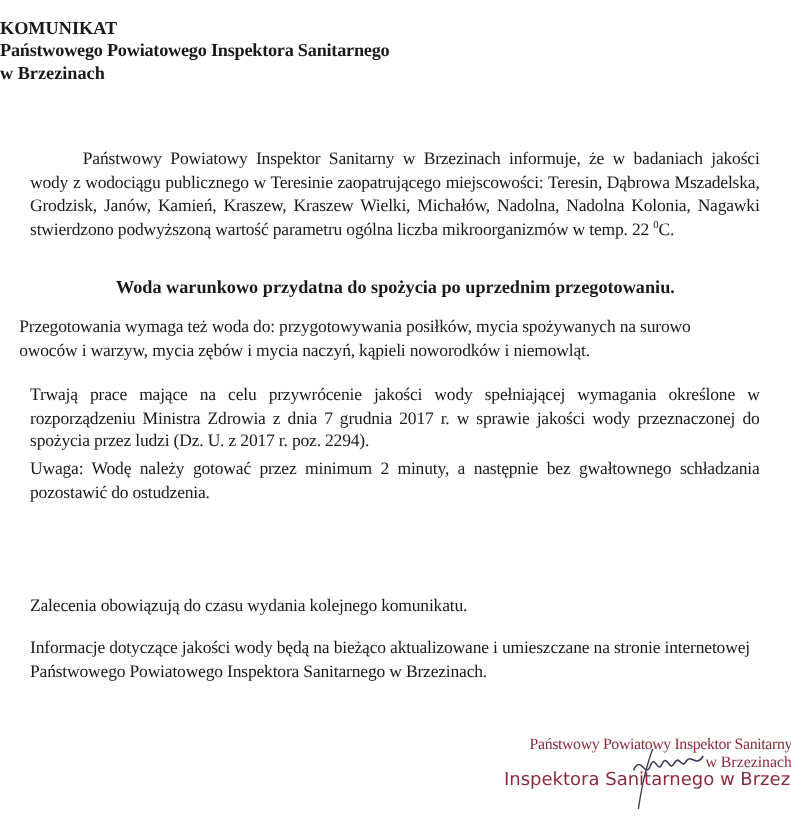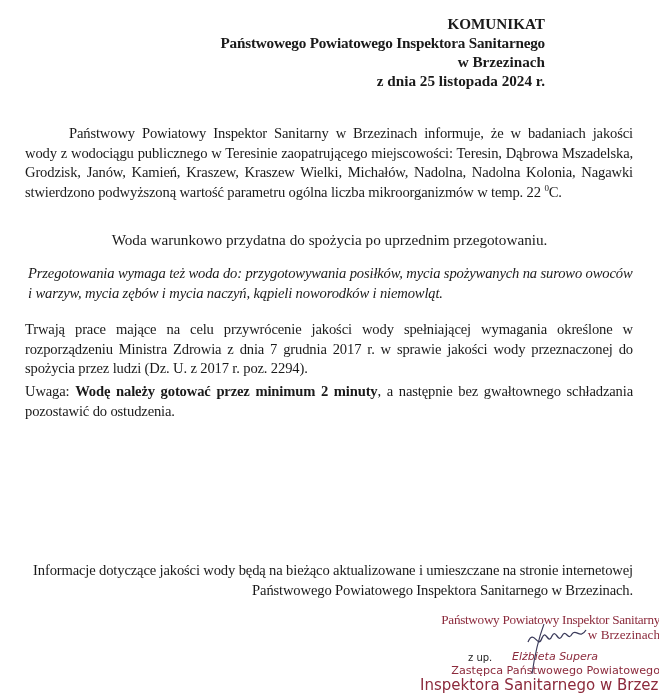--- a/index.html
+++ b/index.html
@@ -1,86 +1,81 @@
 <!DOCTYPE html>
 <html><head>
 <meta charset="utf-8">
 <style>
   html, body { margin: 0; padding: 0; background: #ffffff; }
   body { width: 659px; height: 695px; overflow: hidden; position: relative;
          font-family: "Liberation Serif", "DejaVu Serif", serif; color: #1a1a1a; }
   .page { position: absolute; left: 0; top: 0; width: 659px; height: 695px; }
-  .header { position: absolute; left: 0; top: 14px; width: 545px; text-align: right;
+  .header { position: absolute; left: 0; top: 14px; width: 545px; text-align: left;
             font-weight: bold; font-size: 15.2px; line-height: 19px; }
   .header div { white-space: nowrap; }
-  .header .sub { letter-spacing: -0.2px; margin-left: 32px; }
+  .header .sub { letter-spacing: -0.2px; }
   .body-text { position: absolute; left: 25px; width: 608px; font-size: 14.6px; line-height: 19.5px;
                letter-spacing: -0.15px; }
   .justify { text-align: justify; text-align-last: left; }
   .p1 { top: 124px; }
   .p1 .indent { padding-left: 44px; }
   .heading2 { position: absolute; left: 0; width: 659px; top: 231px; text-align: center;
-              font-weight: normal; font-size: 15.2px; }
-  .p2 { top: 264px; left: 28px; font-style: italic; }
+              font-weight: bold; font-size: 15.2px; }
+  .p2 { top: 264px; left: 16px; }
   .p3 { top: 320px; }
   .p4 { top: 382px; }
   .p5 { top: 440px; }
   .p6 { top: 496px; }
-  .p7 { top: 561px; text-align: right; }
+  .p7 { top: 531px; }
   sup { font-size: 9px; vertical-align: 6px; line-height: 0; }
-  b { font-weight: bold; }
+  b { font-weight: normal; }
   .stamp { position: absolute; left: 420px; top: 612px; width: 240px; color: #8c2a3c;
            font-family: "DejaVu Sans", sans-serif; text-align: right; }
   .stamp .s1 { font-family: "Liberation Serif", serif; font-size: 13.2px; line-height: 15px;
                letter-spacing: -0.3px; white-space: nowrap; }
   .stamp .s2 { font-family: "Liberation Serif", serif; font-size: 13.2px; line-height: 15px; }
   .stamp .s3 { position: relative; font-size: 11.2px; line-height: 14px; margin-top: 22px; white-space: nowrap; }
   .stamp .zup { position: absolute; left: 48px; top: -13px; color: #1f1f1f; font-size: 10px; }
   .stamp .name { position: absolute; left: 92px; top: -14px; font-style: italic; font-size: 11px; color: #8c2a3c; }
   .stamp .s4 { font-size: 15px; line-height: 14px; white-space: nowrap; }
   .signature { position: absolute; left: 524px; top: 620px; width: 70px; height: 56px; }
 </style>
 </head>
 <body>
 
 <div class="page">
 
   <div class="header">
     <div>KOMUNIKAT</div>
     <div class="sub">Państwowego Powiatowego Inspektora Sanitarnego</div>
     <div>w Brzezinach</div>
-    <div>z dnia 25 listopada 2024 r.</div>
   </div>
 
   <div class="body-text justify p1">
     <span class="indent"></span><span>Państwowy Powiatowy Inspektor Sanitarny w Brzezinach informuje, że w badaniach jakości wody z wodociągu publicznego w Teresinie zaopatrującego miejscowości: Teresin, Dąbrowa Mszadelska, Grodzisk, Janów, Kamień, Kraszew, Kraszew Wielki, Michałów, Nadolna, Nadolna Kolonia, Nagawki stwierdzono podwyższoną wartość parametru ogólna liczba mikroorganizmów w temp. 22 </span><sup>0</sup><span>C.</span>
   </div>
 
   <div class="heading2">Woda warunkowo przydatna do spożycia po uprzednim przegotowaniu.</div>
 
   <div class="body-text p2">Przegotowania wymaga też woda do: przygotowywania posiłków, mycia spożywanych na surowo owoców i warzyw, mycia zębów i mycia naczyń, kąpieli noworodków i niemowląt.</div>
 
   <div class="body-text justify p3">Trwają prace mające na celu przywrócenie jakości wody spełniającej wymagania określone w rozporządzeniu Ministra Zdrowia z dnia 7 grudnia 2017 r. w sprawie jakości wody przeznaczonej do spożycia przez ludzi (Dz. U. z 2017 r. poz. 2294).</div>
 
   <div class="body-text justify p4">
     <span style="white-space:pre">Uwaga: </span><b>Wodę należy gotować przez minimum 2 minuty</b><span>, a następnie bez gwałtownego schładzania pozostawić do ostudzenia.</span>
   </div>
 
 
+  <div class="body-text p6">Zalecenia obowiązują do czasu wydania kolejnego komunikatu.</div>
 
   <div class="body-text p7">Informacje dotyczące jakości wody będą na bieżąco aktualizowane i umieszczane na stronie internetowej Państwowego Powiatowego Inspektora Sanitarnego w Brzezinach.</div>
 
   <div class="stamp">
     <div class="s1">Państwowy Powiatowy Inspektor Sanitarny</div>
     <div class="s2">w Brzezinach</div>
-    <div class="s3">
-      <span class="zup">z up.</span>
-      <span class="name">Elżbieta Supera</span>
-      <span>Zastępca Państwowego Powiatowego</span>
-    </div>
     <div class="s4">Inspektora Sanitarnego w Brzezinach</div>
   </div>
 
   <svg class="signature" viewBox="0 0 70 56">
     <path d="M4 22 C10 8, 14 30, 18 18 C22 8, 24 26, 28 16 C32 8, 34 24, 38 16 C42 8, 44 22, 48 14 C52 8, 56 20, 62 10" fill="none" stroke="#3a3a5a" stroke-width="1.3"></path>
     <path d="M20 4 C14 20, 10 40, 8 54" fill="none" stroke="#3a3a5a" stroke-width="1.1"></path>
   </svg>
 
 </div>
 

